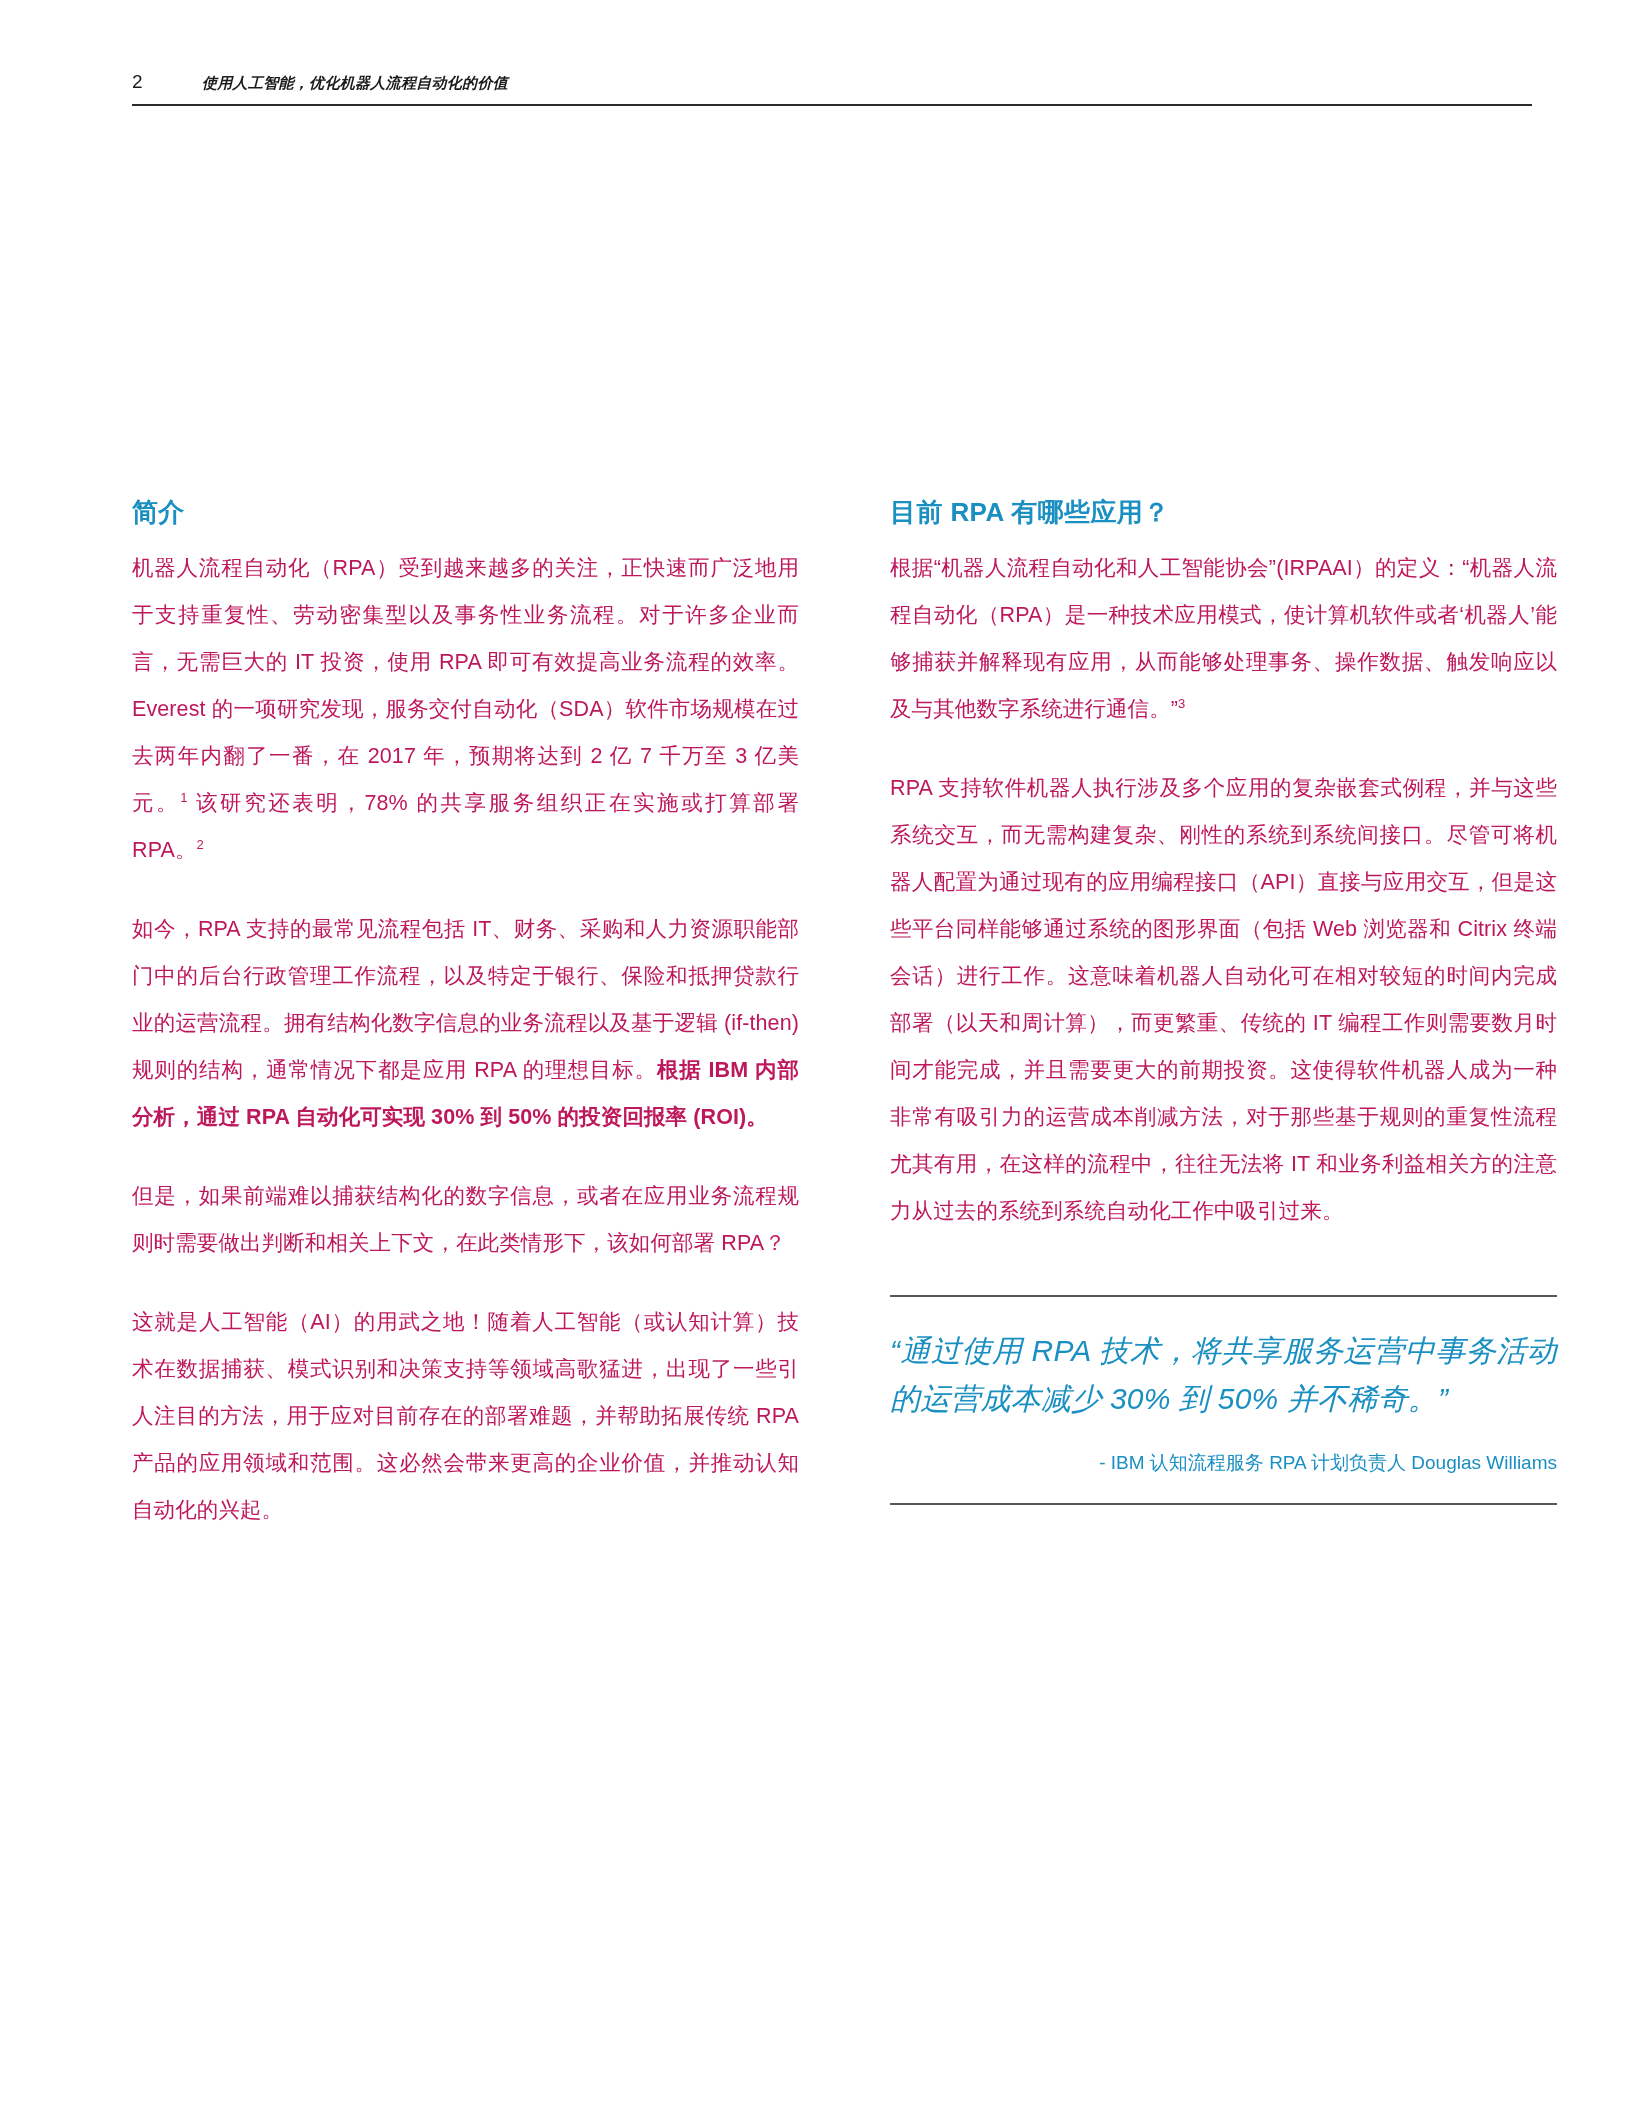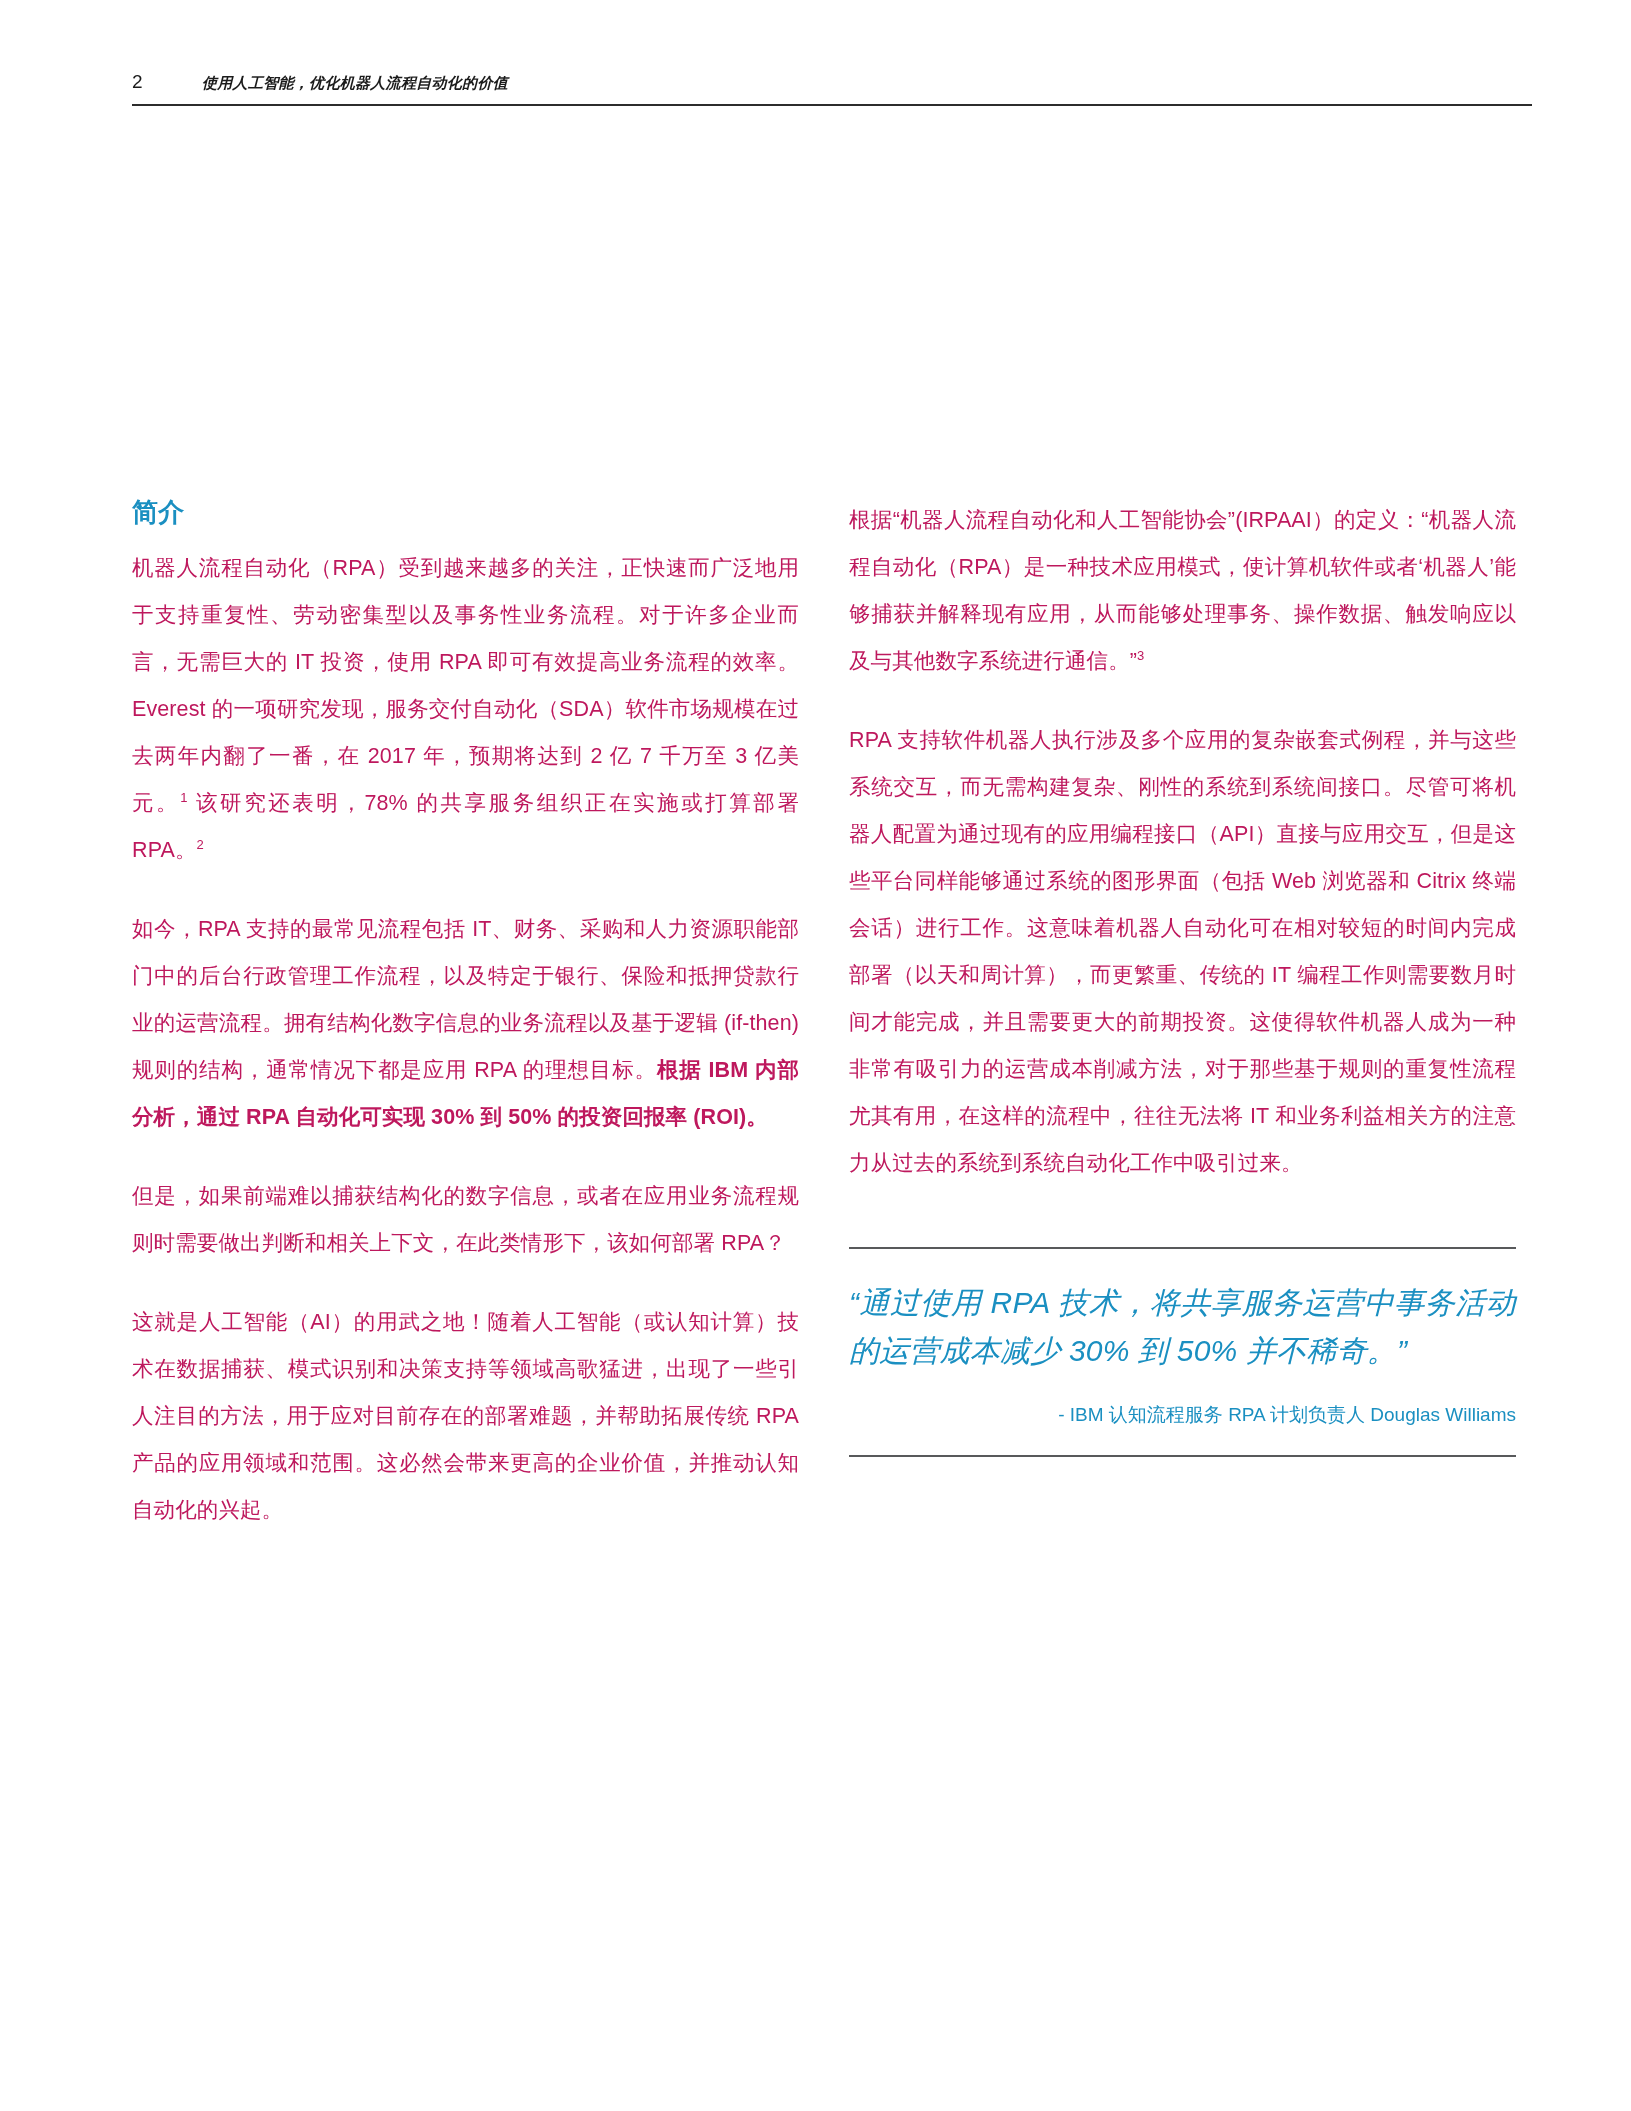--- a/index.html
+++ b/index.html
@@ -55,21 +55,21 @@
     background: #2c2c2c;
   }
 
   
   .columns {
     position: absolute;
     left: 132px;
     top: 497px;
     width: 1400px;
     display: flex;
-    gap: 50px;
+    gap: 91px;
   }
   .col {
     width: 667px;
     flex: 0 0 667px;
   }
 
   h2.section-heading {
     margin: 0 0 17px 0;
     font-size: 26px;
     font-weight: bold;
@@ -142,20 +142,21 @@
     <div class="col">
       <h2 class="section-heading">简介</h2>
 
       <p class="para"><span>机器人流程自动化（RPA）受到越来越多的关注，正快速而广泛地用于支持重复性、劳动密集型以及事务性业务流程。对于许多企业而言，无需巨大的 IT 投资，使用 RPA 即可有效提高业务流程的效率。Everest 的一项研究发现，服务交付自动化（SDA）软件市场规模在过去两年内翻了一番，在 2017 年，预期将达到 2 亿 7 千万至 3 亿美元。</span><sup class="fn">1</sup><span> 该研究还表明，78% 的共享服务组织正在实施或打算部署 RPA。</span><sup class="fn">2</sup></p>
       <p class="para"><span>如今，RPA 支持的最常见流程包括 IT、财务、采购和人力资源职能部门中的后台行政管理工作流程，以及特定于银行、保险和抵押贷款行业的运营流程。拥有结构化数字信息的业务流程以及基于逻辑 (if-then) 规则的结构，通常情况下都是应用 RPA 的理想目标。</span><span class="b">根据 IBM 内部分析，通过 RPA 自动化可实现 30% 到 50% 的投资回报率 (ROI)。</span></p>
       <p class="para"><span>但是，如果前端难以捕获结构化的数字信息，或者在应用业务流程规则时需要做出判断和相关上下文，在此类情形下，该如何部署 RPA？</span></p>
       <p class="para"><span>这就是人工智能（AI）的用武之地！随着人工智能（或认知计算）技术在数据捕获、模式识别和决策支持等领域高歌猛进，出现了一些引人注目的方法，用于应对目前存在的部署难题，并帮助拓展传统 RPA 产品的应用领域和范围。这必然会带来更高的企业价值，并推动认知自动化的兴起。</span></p>
     </div>
 
     <div class="col">
+      <h2 class="section-heading wide">目前 RPA 有哪些应用？</h2>
 
       <p class="para"><span>根据“机器人流程自动化和人工智能协会”(IRPAAI）的定义：“机器人流程自动化（RPA）是一种技术应用模式，使计算机软件或者‘机器人’能够捕获并解释现有应用，从而能够处理事务、操作数据、触发响应以及与其他数字系统进行通信。”</span><sup class="fn">3</sup></p>
       <p class="para"><span>RPA 支持软件机器人执行涉及多个应用的复杂嵌套式例程，并与这些系统交互，而无需构建复杂、刚性的系统到系统间接口。尽管可将机器人配置为通过现有的应用编程接口（API）直接与应用交互，但是这些平台同样能够通过系统的图形界面（包括 Web 浏览器和 Citrix 终端会话）进行工作。这意味着机器人自动化可在相对较短的时间内完成部署（以天和周计算），而更繁重、传统的 IT 编程工作则需要数月时间才能完成，并且需要更大的前期投资。这使得软件机器人成为一种非常有吸引力的运营成本削减方法，对于那些基于规则的重复性流程尤其有用，在这样的流程中，往往无法将 IT 和业务利益相关方的注意力从过去的系统到系统自动化工作中吸引过来。</span></p>
 
       <div class="pullquote-wrap">
         <div class="pq-rule"></div>
         <p class="pullquote-text">“通过使用 RPA 技术，将共享服务运营中事务活动的运营成本减少 30% 到 50% 并不稀奇。”</p>
         <p class="pullquote-attrib">- IBM 认知流程服务 RPA 计划负责人 Douglas Williams</p>
         <div class="pq-rule bottom"></div>
       </div>

